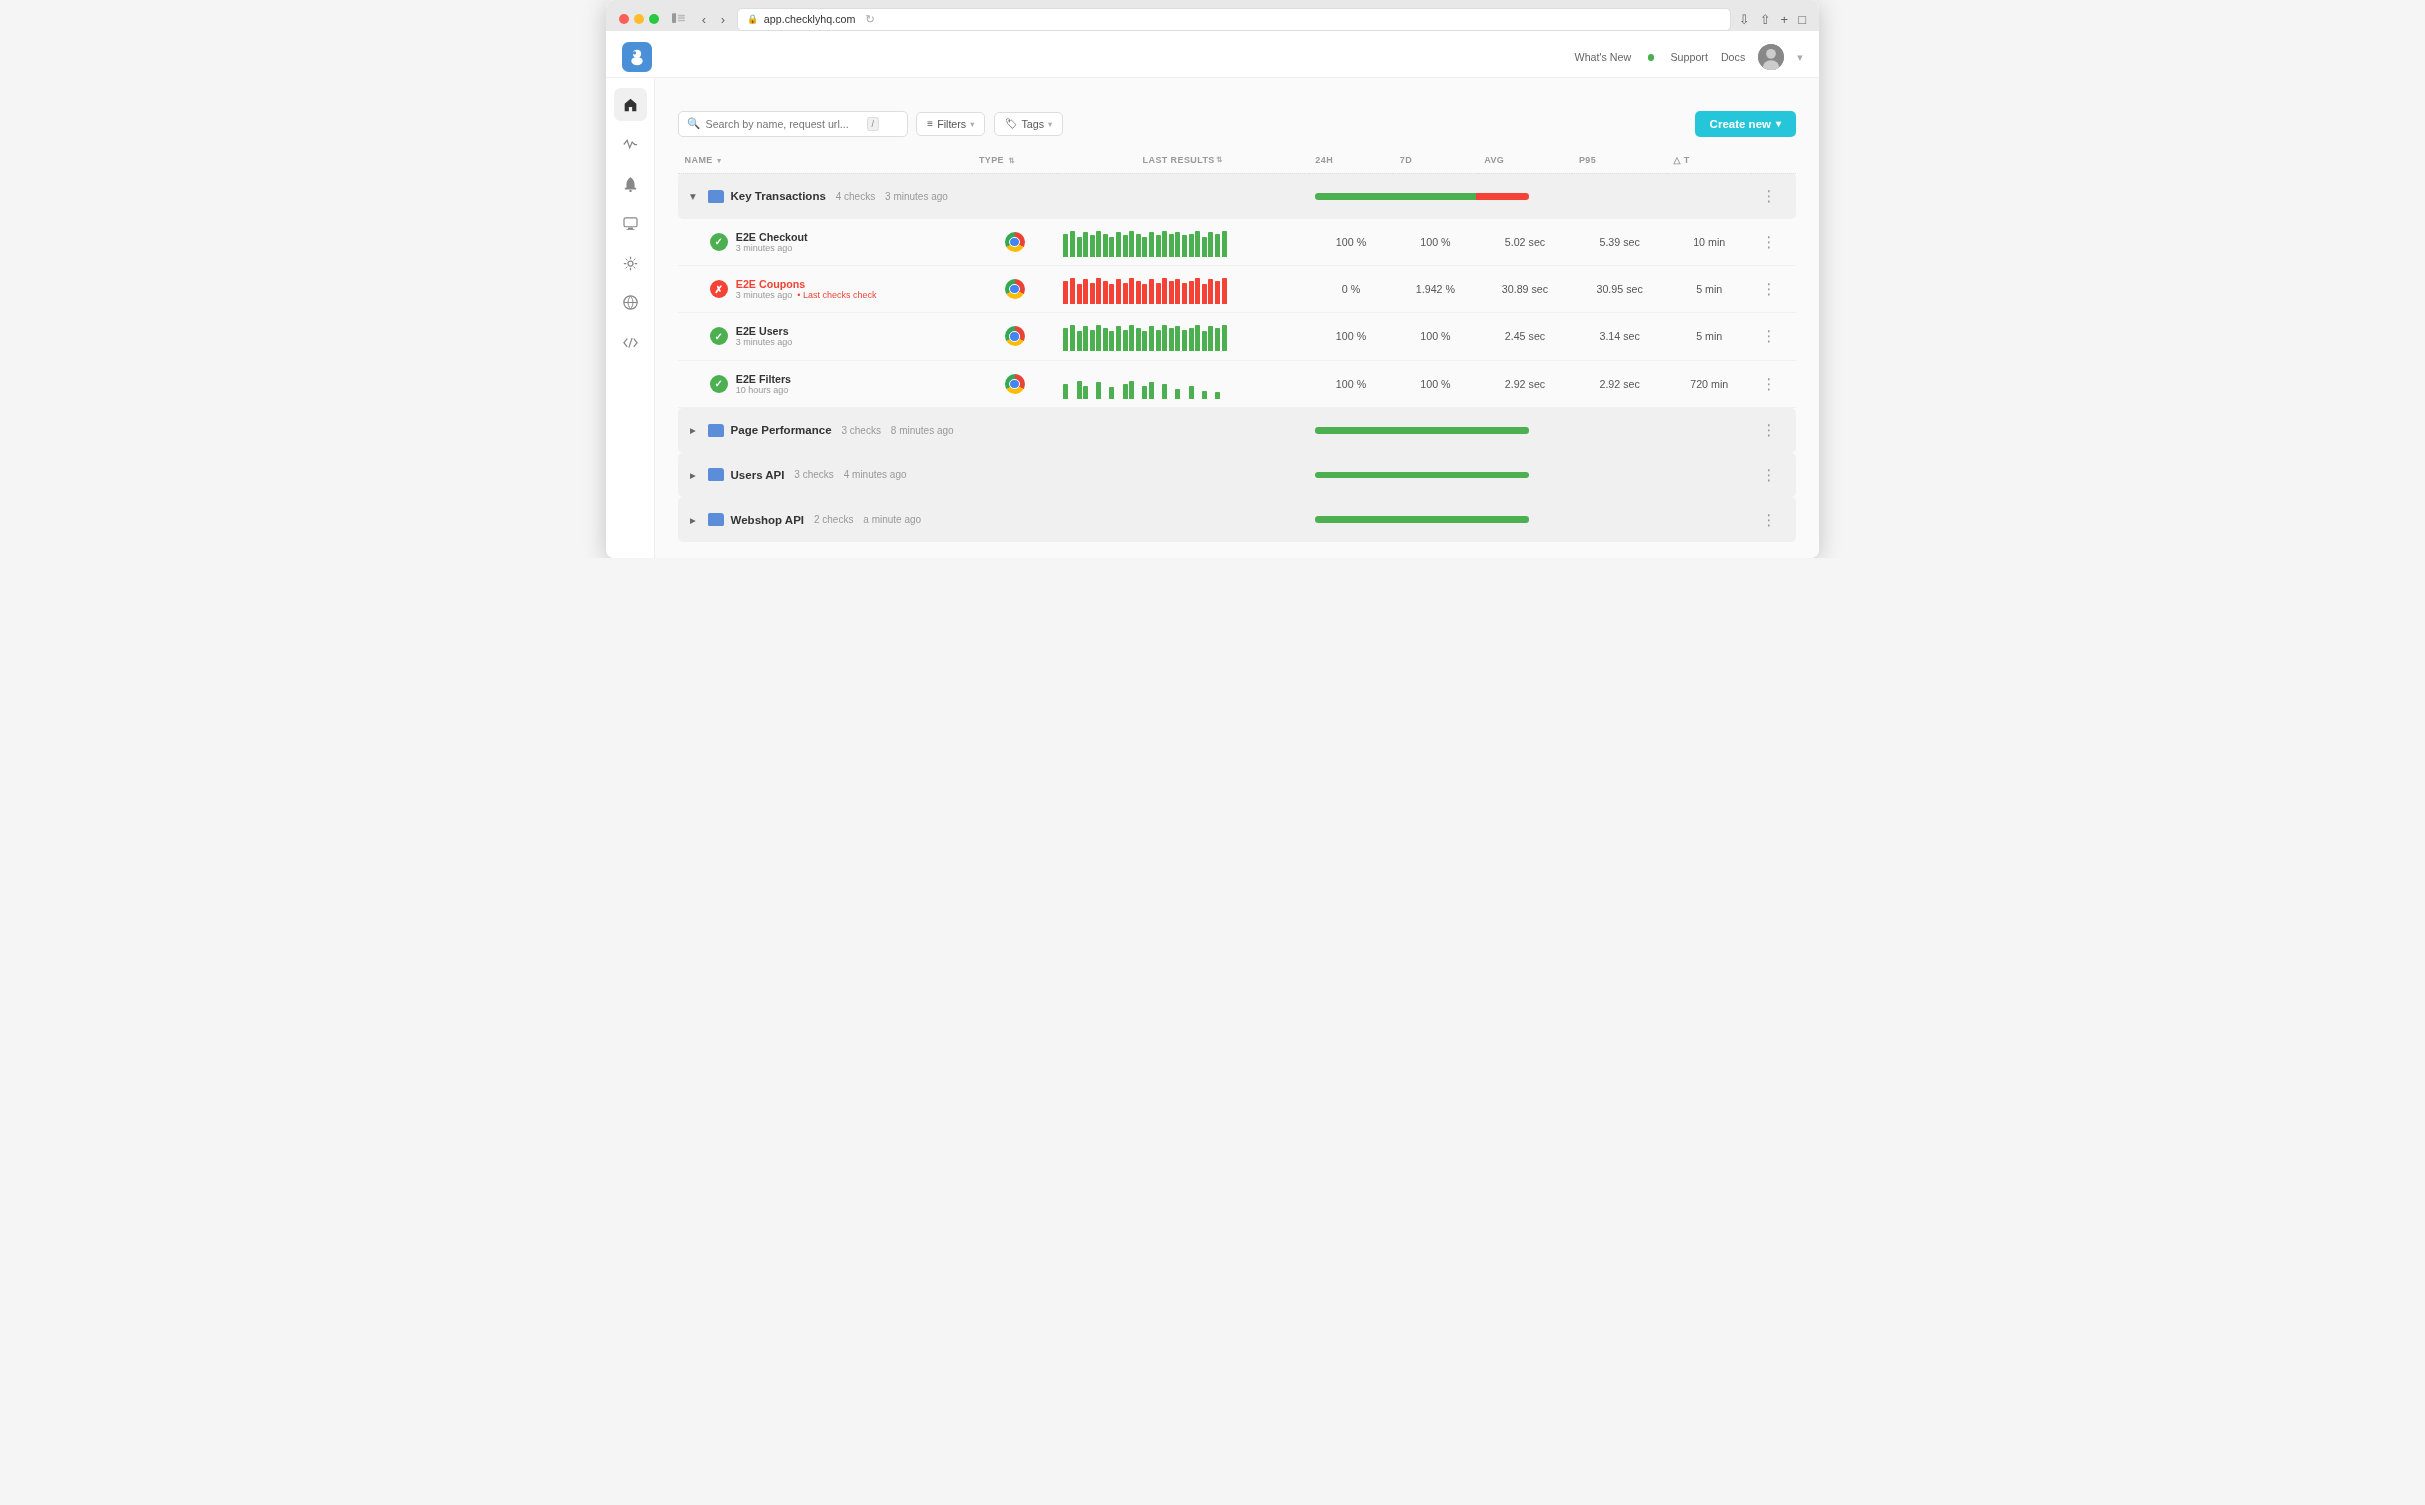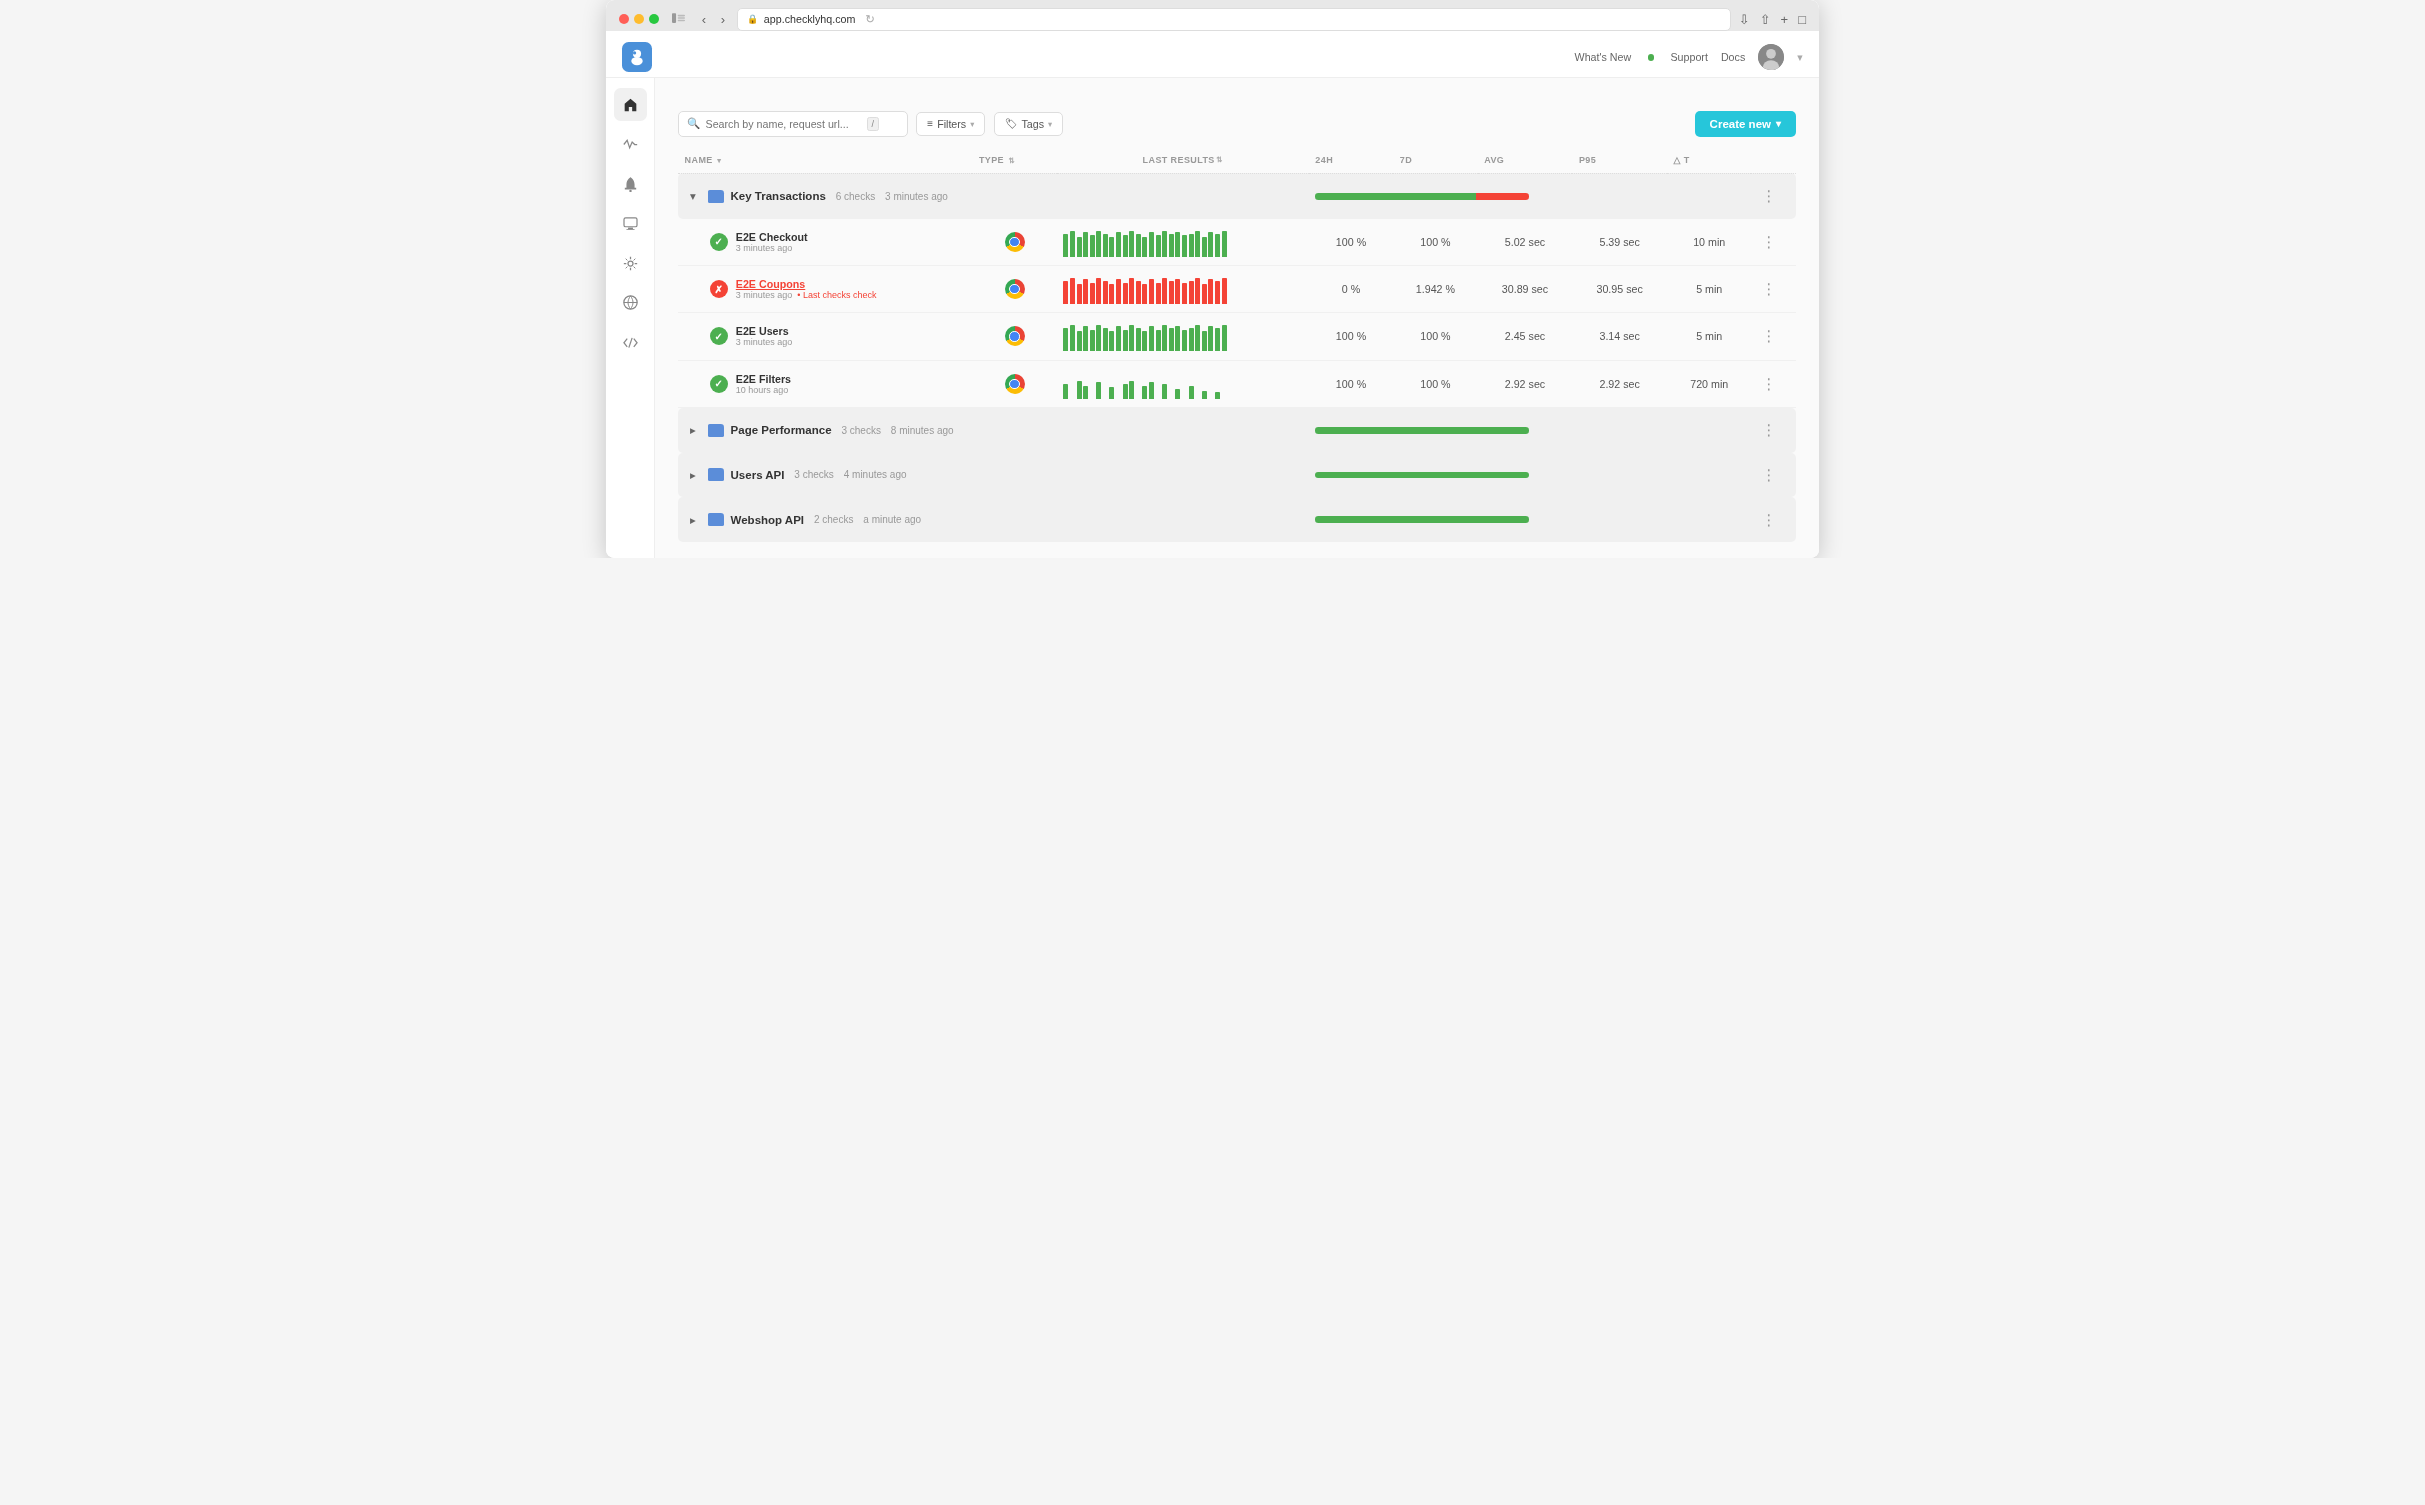--- a/index.html
+++ b/index.html
@@ -246,21 +246,21 @@
       padding-left: 25px;
     }
     .status-icon {
       width: 18px; height: 18px; border-radius: 50%;
       display: flex; align-items: center; justify-content: center;
       font-size: 10px; font-weight: bold; flex-shrink: 0;
     }
     .status-pass { background: #4caf50; color: white; }
     .status-fail { background: #f44336; color: white; }
     .check-name { font-size: 10.7px; font-weight: 600; }
-    .check-name.failing { color: #f44336; text-decoration: underline; }
+    .check-name.failing { color: #f44336; }
     .check-time { font-size: 9px; color: #999; }
     .last-failed { color: #f44336; font-size: 9px; margin-left: 5px; }
 
     
     .chrome-icon {
       width: 20px; height: 20px;
       border-radius: 50%;
       background: conic-gradient(#ea4335 0deg 120deg, #fbbc05 120deg 240deg, #34a853 240deg 360deg);
       position: relative;
       display: flex; align-items: center; justify-content: center;
@@ -505,21 +505,21 @@
             <th class="th-actions"></th>
           </tr>
         </thead>
         <tbody id="checks-tbody">
         <tr class="folder-row">
       <td colspan="3">
         <div class="folder-name-cell">
           <button class="expand-btn">▾</button>
           <div style="width:16.4px;height:13px;background:#5b8dd9;border-radius:1.6px 3.3px 1.6px 1.6px;flex-shrink:0;"></div>
           <span class="folder-label">Key Transactions</span>
-          <span class="folder-meta">6 checks</span>
+          <span class="folder-meta">4 checks</span>
           <span class="folder-meta">3 minutes ago</span>
         </div>
       </td>
       <td colspan="5" style="text-align:right; padding-right:13px;">
         <div style="display:flex; align-items:center; width:214px; height:6.6px; border-radius:3.3px; overflow:hidden;">
         <div style="flex:75; background:#4caf50; height:100%;"></div>
         <div style="flex:25; background:#f44336; height:100%;"></div>
       </div>
       </td>
       <td>

